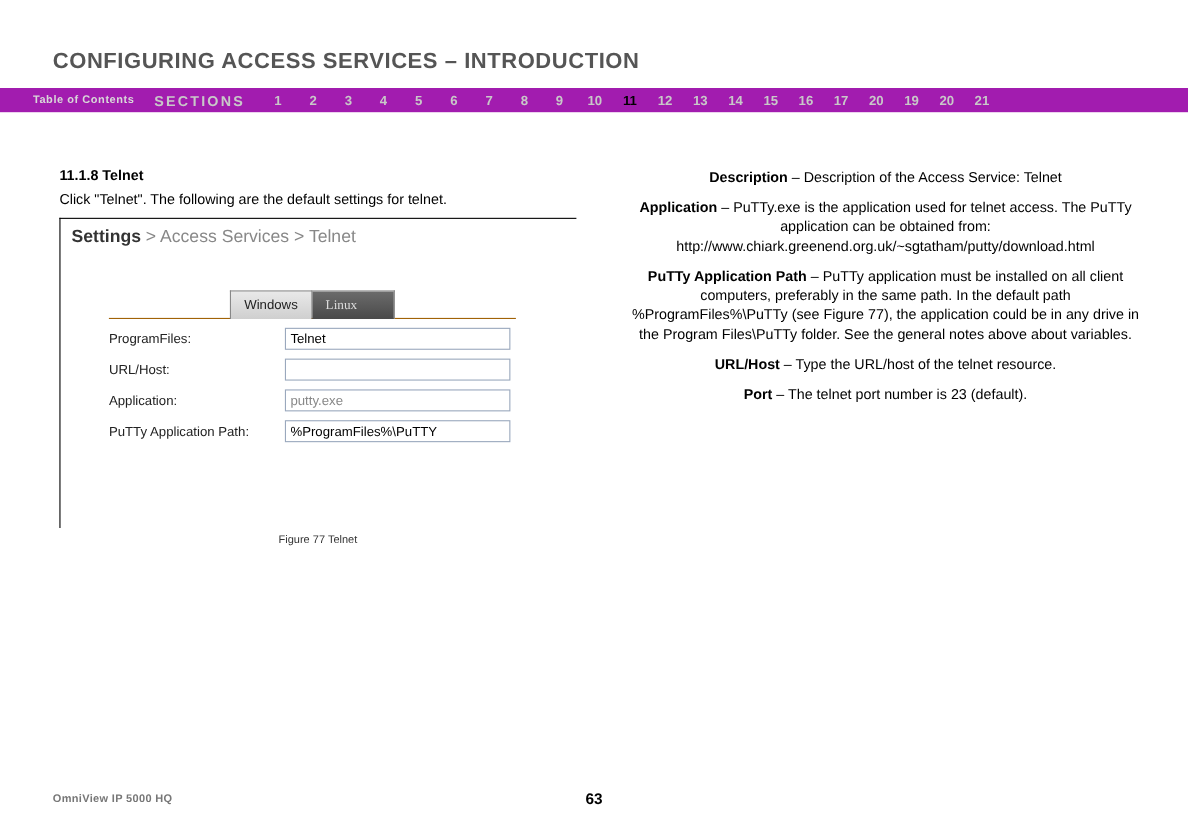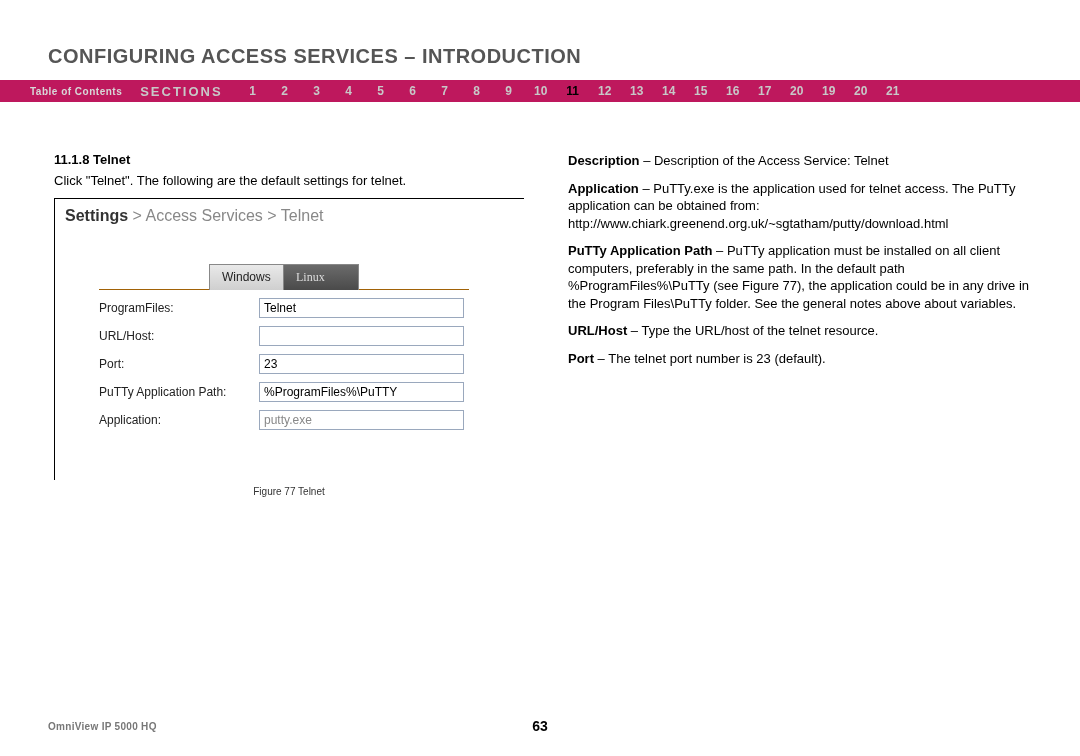--- a/index.html
+++ b/index.html
@@ -13,21 +13,21 @@
   }
   .page-title {
     font-size: 20px;
     font-weight: bold;
     letter-spacing: 0.5px;
     color: #555;
     padding: 45px 0 12px 48px;
     border-radius: 24px;
   }
   .nav-bar {
-    background: #be185d;
+    background: #a21caf;
     height: 22px;
     display: flex;
     align-items: center;
     color: #d8d8d8;
     font-size: 11px;
     padding-left: 30px;
   }
   .toc-label {
     font-weight: bold;
     letter-spacing: 0.5px;
@@ -59,21 +59,21 @@
   .right-col { width: 480px; font-size: 13px; line-height: 1.35; }
   .subhead {
     font-size: 13px;
     font-weight: bold;
     margin-bottom: 6px;
   }
   .body-text {
     font-size: 13px;
     margin-bottom: 10px;
   }
-  .rt-block { margin-bottom: 10px; }
+  .rt-block { margin-bottom: 10px; text-align: center; }
   .bold { font-weight: bold; }
   
   .figure-wrap {
     border: 1px solid #000;
     border-right: none;
     border-bottom: none;
     background: #fff;
     width: 470px;
     height: 282px;
     margin-top: 4px;
@@ -202,31 +202,27 @@
         </div>
         <div class="form-row">
           <span class="form-label">ProgramFiles:</span>
           <input class="form-input" value="Telnet" style="">
         </div>
         <div class="form-row">
           <span class="form-label">URL/Host:</span>
           <input class="form-input" value="" style="">
         </div>
         <div class="form-row">
-          <span class="form-label">Port:</span>
-          <input class="form-input" value="23" style="">
+          <span class="form-label">Application:</span>
+          <input class="form-input gray" value="putty.exe" style="">
         </div>
         <div class="form-row">
           <span class="form-label">PuTTy Application Path:</span>
           <input class="form-input" value="%ProgramFiles%\PuTTY" style="">
         </div>
-        <div class="form-row">
-          <span class="form-label">Application:</span>
-          <input class="form-input gray" value="putty.exe" style="">
-        </div>
       </div>
     </div>
     <div class="caption">Figure 77 Telnet</div>
   </div>
 
   <div class="right-col">
     <div class="rt-block">
       <span class="bold">Description</span><span> – Description of the Access Service: Telnet</span>
     </div>
     <div class="rt-block">

